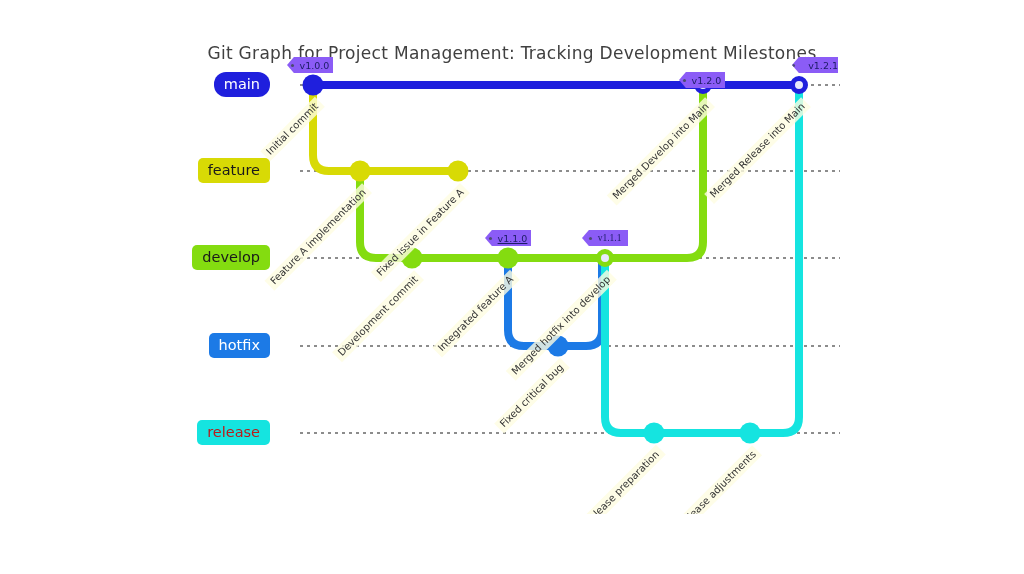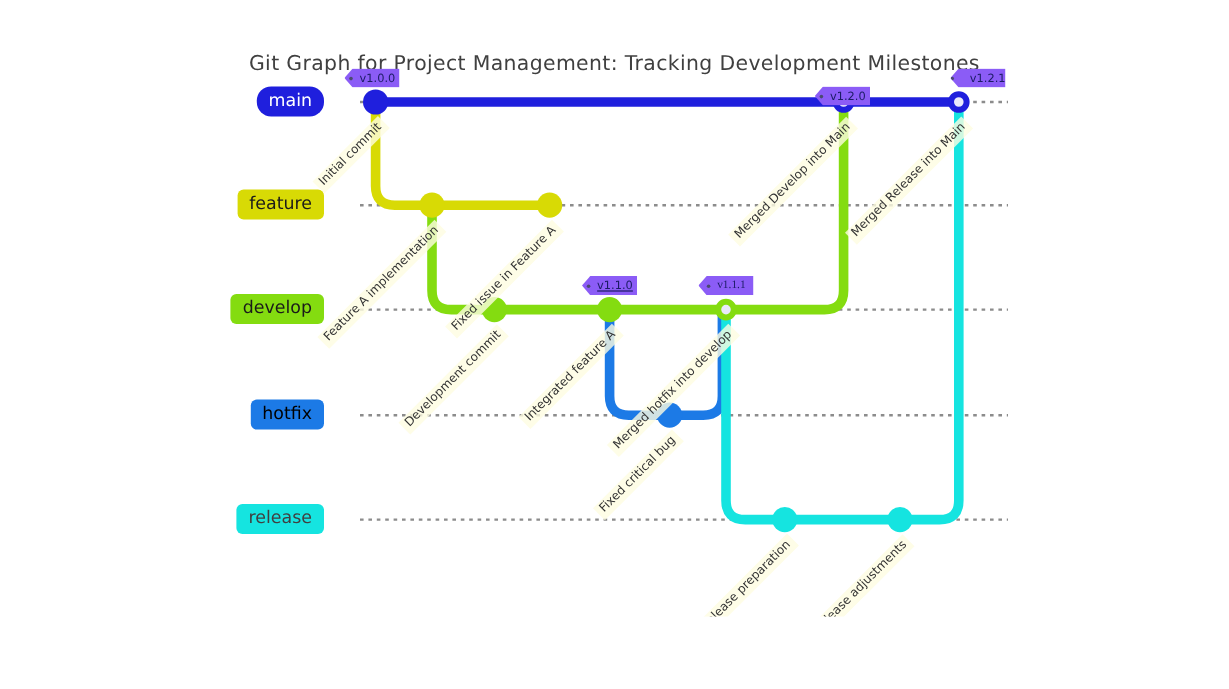--- a/index.html
+++ b/index.html
@@ -61,22 +61,22 @@
     <circle cx="654" cy="433" r="10.5" fill="#15e4e0"></circle>
     <circle cx="750" cy="433" r="10.5" fill="#15e4e0"></circle>
     <circle cx="605" cy="258" r="6.5" fill="#e9e9fb" stroke="#84dc10" stroke-width="5"></circle>
     <circle cx="703" cy="85" r="6.5" fill="#e9e9fb" stroke="#1f1fdd" stroke-width="5"></circle>
     <circle cx="799" cy="85" r="6.5" fill="#e9e9fb" stroke="#1f1fdd" stroke-width="5"></circle>
   </svg>
 
   <div class="branch-label" style="top:72px;  background:#1f1fdd; color:#ffffff;border-radius:12px;">main</div>
   <div class="branch-label" style="top:158px; background:#d8da05; color:#1a1a1a;">feature</div>
   <div class="branch-label" style="top:245px; background:#84dc10; color:#1a1a1a;">develop</div>
-  <div class="branch-label" style="top:333px; background:#1c7ae6; color:#000000;">hotfix</div>
-  <div class="branch-label" style="top:420px; background:#15e4e0; color:#404040;">release</div>
+  <div class="branch-label" style="top:333px; background:#1c7ae6; color:#ffffff;">hotfix</div>
+  <div class="branch-label" style="top:420px; background:#15e4e0; color:#b91c1c;">release</div>
 
   <div class="commit-label" style="right:709px; top:97px;">Initial commit</div>
   <div class="commit-label" style="right:662px; top:183px;">Feature A implementation</div>
   <div class="commit-label" style="right:610px; top:270px;">Development commit</div>
   <div class="commit-label" style="right:564px; top:183px;">Fixed issue in Feature A</div>
   <div class="commit-label" style="right:514px; top:270px;">Integrated feature A</div>
   <div class="commit-label" style="right:464px; top:358px;">Fixed critical bug</div>
   <div class="commit-label" style="right:417px; top:270px;">Merged hotfix into develop</div>
   <div class="commit-label" style="right:368px; top:445px;">Release preparation</div>
   <div class="commit-label" style="right:319px; top:97px;">Merged Develop into Main</div>

